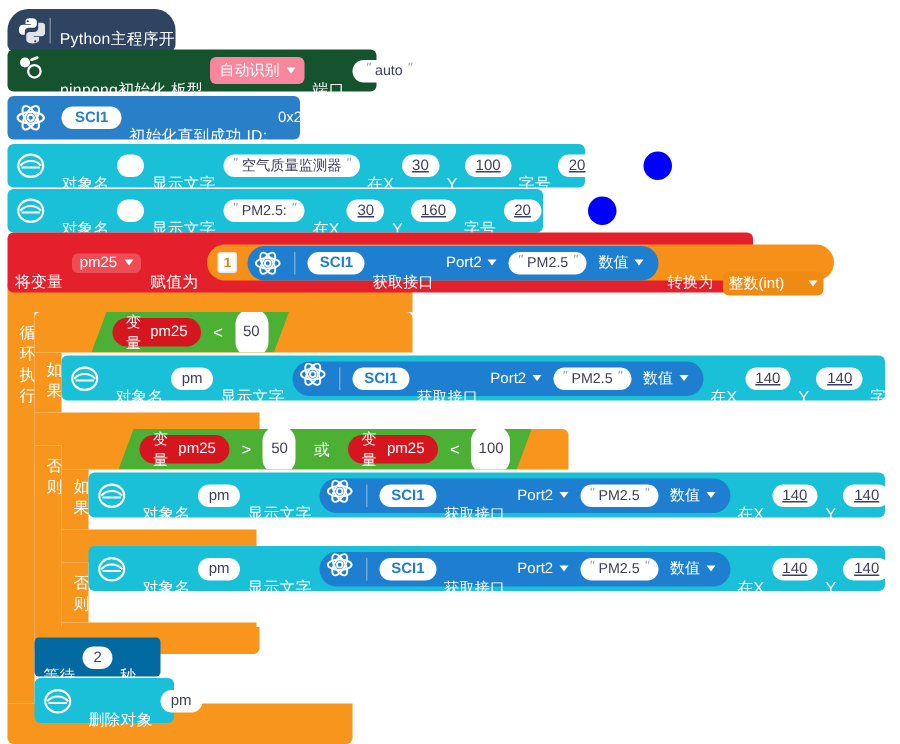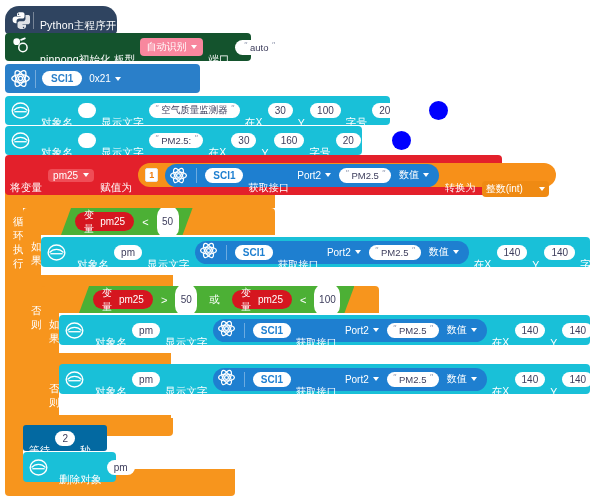--- a/index.html
+++ b/index.html
@@ -16,21 +16,21 @@
   .lbl{color:#ffffff;font-size:10.5px;letter-spacing:.2px;margin-top:25px;}
   .lbl.sm{font-size:10px;}
 
   
   .pill{
     background:#ffffff;border-radius:9px;padding:1px 7px;font-size:10px;
     color:#3d3d5c;display:inline-flex;align-items:center;justify-content:center;
     min-width:12px;height:15px;line-height:15px;box-sizing:border-box;
   }
   .pill.blank{min-width:18px;}
-  .pill.num{min-width:19px;}
+  .pill.num{min-width:19px;text-decoration:underline;}
   
   .drop{
     font-size:10px;color:#ffffff;display:inline-flex;align-items:center;gap:4px;
     padding:1px 2px;
   }
   .caret{
     width:0;height:0;border-left:3.5px solid transparent;border-right:3.5px solid transparent;
     border-top:4px solid #ffffff;display:inline-block;
   }
 
@@ -232,20 +232,21 @@
       <svg width="21" height="21" viewBox="0 0 24 24">
         <circle cx="12" cy="12" r="2.4" fill="none" stroke="#fff" stroke-width="1.6"></circle>
         <ellipse cx="12" cy="12" rx="10" ry="4.4" fill="none" stroke="#fff" stroke-width="1.6"></ellipse>
         <ellipse cx="12" cy="12" rx="10" ry="4.4" fill="none" stroke="#fff" stroke-width="1.6" transform="rotate(60 12 12)"></ellipse>
         <ellipse cx="12" cy="12" rx="10" ry="4.4" fill="none" stroke="#fff" stroke-width="1.6" transform="rotate(120 12 12)"></ellipse>
       </svg>
     </span>
     <span class="sep"></span>
     <div class="row">
       <span class="pill" style="font-weight:bold;color:#2a7fc9;padding:1px 9px;">SCI1</span>
+      <span class="lbl">初始化直到成功 ID:</span>
       <span class="drop">
         <span>0x21</span>
         <i class="caret"></i>
       </span>
     </div>
   </div>
 
   <div class="blk cyan c1">
     <span class="dispicon">
       <svg width="21" height="21" viewBox="0 0 24 24">

